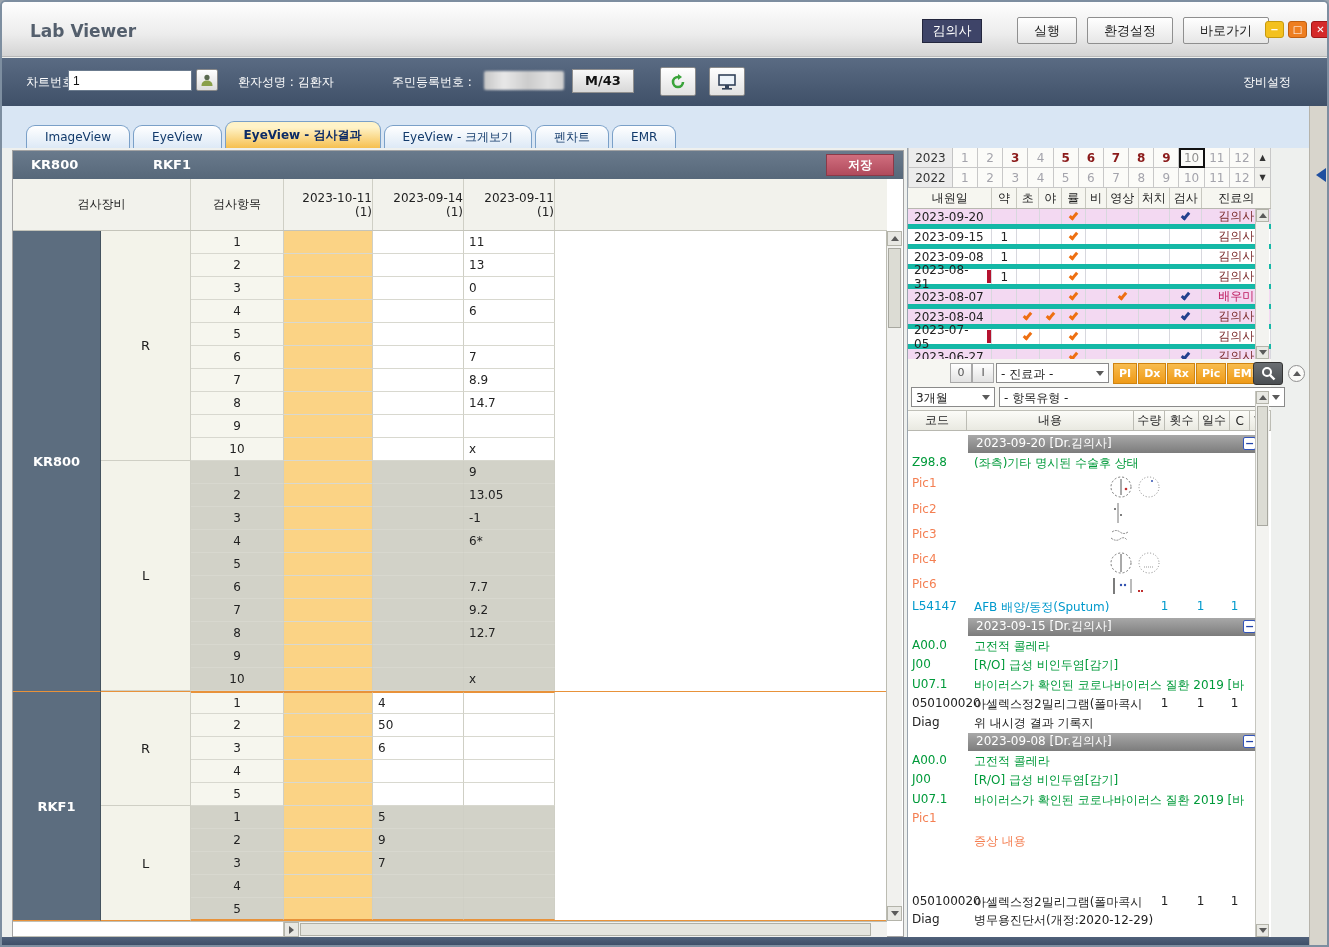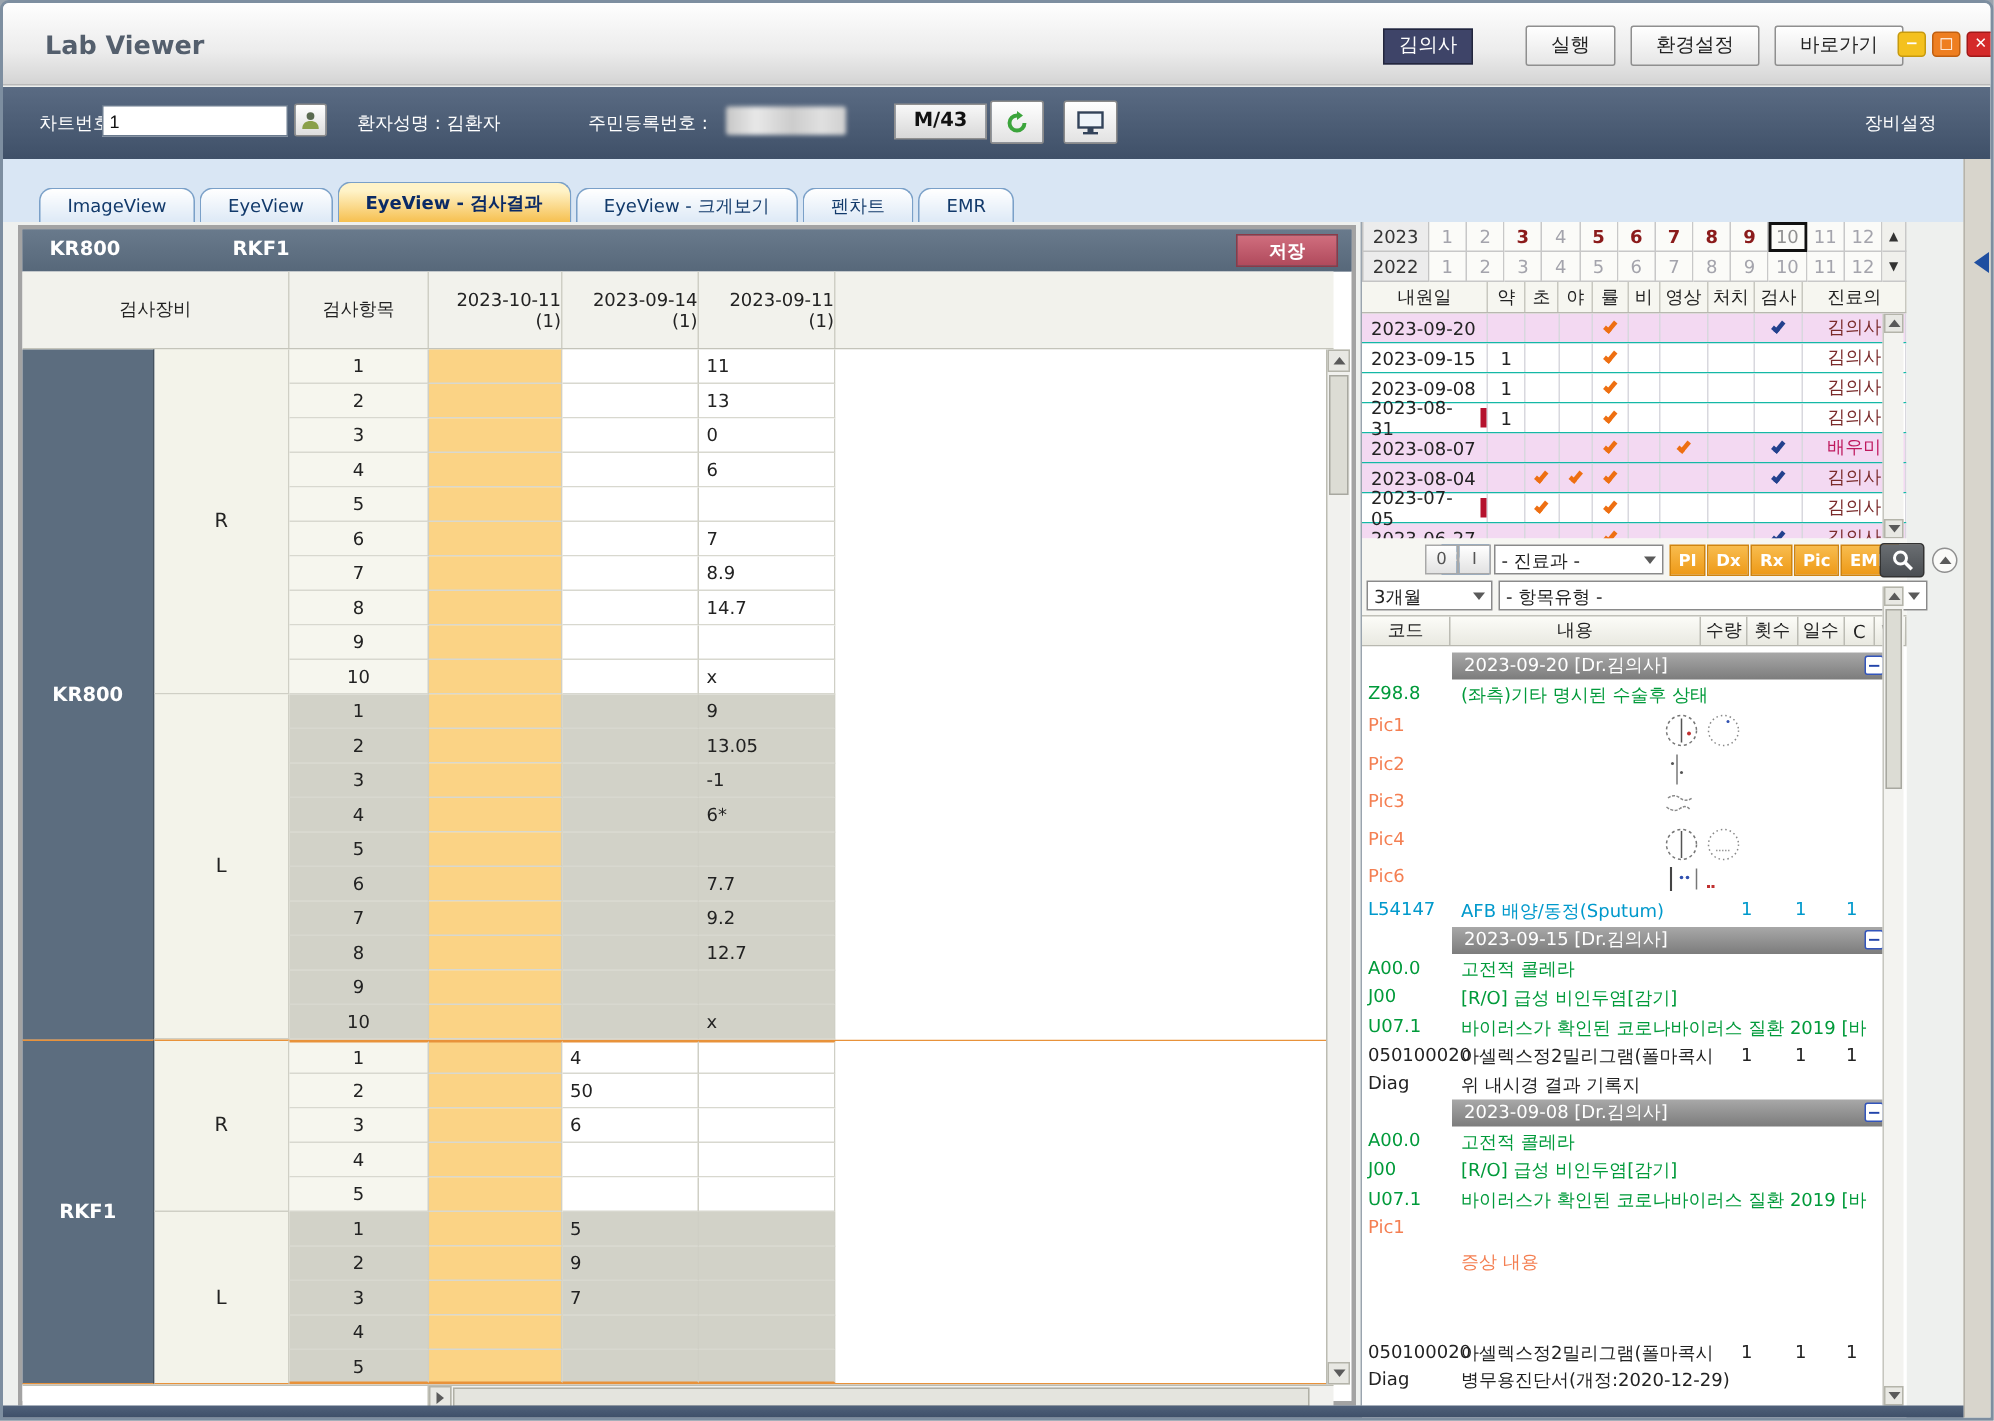--- a/index.html
+++ b/index.html
@@ -18,34 +18,34 @@
   .wc.min{background:#f4c11e;border:1px solid #c79a0e;color:#fff;}
   .wc.max{background:#ee7e20;border:1px solid #c05f10;}
   .wc.cls{background:#d42a2a;border:1px solid #a01818;}
 
   
   .pbar{position:absolute;left:0;top:56px;width:100%;height:48px;background:linear-gradient(#5a6b83,#3f5068);color:#fff;}
   .pb-label{position:absolute;top:16px;font-size:12px;color:#fff;}
   .pb-input{position:absolute;left:66px;top:12px;width:124px;height:21px;background:#fff;border:1px solid #6b7b8e;color:#111;font-size:12px;padding:2px 4px;}
   .pb-iconbtn{position:absolute;left:194px;top:11px;width:22px;height:22px;background:linear-gradient(#fff,#ddd);border:1px solid #8a8a8a;border-radius:2px;display:flex;align-items:center;justify-content:center;}
   .pb-mask{position:absolute;left:482px;top:13px;width:80px;height:19px;background:linear-gradient(90deg,#c6c6c6,#e8e8e8 25%,#cccccc 55%,#e0e0e0 80%,#cfcfcf);filter:blur(1.3px);border-radius:2px;}
-  .pb-m43{position:absolute;left:594px;top:11px;width:62px;height:24px;background:linear-gradient(#f8f8f8,#d8d8d8);border:1px solid #8f8f8f;color:#111;font-weight:bold;text-align:center;line-height:22px;font-size:13px;}
+  .pb-m43{position:absolute;left:570px;top:11px;width:62px;height:24px;background:linear-gradient(#f8f8f8,#d8d8d8);border:1px solid #8f8f8f;color:#111;font-weight:bold;text-align:center;line-height:22px;font-size:13px;}
   .pb-sq{position:absolute;top:9px;width:36px;height:29px;background:linear-gradient(#ffffff,#e2e2e2);border:1px solid #8a8a8a;border-radius:2px;display:flex;align-items:center;justify-content:center;}
   .pb-right{position:absolute;right:36px;top:16px;color:#fff;font-size:12px;}
 
   
   .tabzone{position:absolute;left:0;top:104px;width:100%;height:42px;background:#d9e6f4;padding-left:40px;}
   .tabs{position:absolute;left:24px;bottom:0;display:flex;align-items:flex-end;}
   .tab{height:23px;margin-right:3px;padding:0 18px;background:linear-gradient(#ffffff,#dde9f6);border:1px solid #7aa0c8;border-bottom:none;border-radius:9px 9px 0 0;color:#123a6b;font-size:12px;line-height:22px;}
   .tab.active{height:27px;background:linear-gradient(#fff3c8 20%,#f6c050);font-weight:bold;color:#0a2a66;line-height:26px;}
 
   .content{position:absolute;left:0;top:146px;width:1307px;height:789px;background:#eef0ee;}
 
   
-  .lp{position:absolute;left:10px;top:2px;width:892px;height:787px;background:#fff;border:3px solid #a3a3a3;}
+  .lp{position:absolute;left:10px;top:2px;width:892px;height:787px;background:#fff;border:1px solid #a3a3a3;}
   .lp-head{position:absolute;left:0;top:0;width:100%;height:28px;background:linear-gradient(#697a8c,#52637587);background-color:#5c6d7f;color:#fff;}
   .lp-dev1{position:absolute;left:18px;top:6px;font-weight:bold;font-size:13px;}
   .lp-dev2{position:absolute;left:140px;top:6px;font-weight:bold;font-size:13px;}
   .lp-save{position:absolute;right:9px;top:3px;width:68px;height:22px;background:linear-gradient(#d06e7e,#b04a5c);border:1px solid #8a3a48;color:#fff;font-weight:bold;text-align:center;line-height:20px;}
   .lp-colhead{position:absolute;left:0;top:28px;width:874px;height:52px;background:#f2f2ec;border-bottom:1px solid #c4c4ba;display:flex;}
   .lc{border-right:1px solid #cfcfc5;display:flex;align-items:center;justify-content:center;font-size:12px;color:#222;text-align:right;}
   .lp-body{position:absolute;left:0;top:80px;width:874px;height:690px;}
   .dev-col{position:absolute;left:0;top:0;width:88px;}
   .dev{background:#5c6d7f;color:#fff;font-weight:bold;font-size:13px;display:flex;align-items:center;justify-content:center;border-right:1px solid #44525f;}
   .side-col{position:absolute;left:88px;top:0;width:90px;}
@@ -82,21 +82,21 @@
   .rp{position:absolute;left:905px;top:0;width:364px;height:789px;background:#fff;border-left:1px solid #9aa4ae;}
   .cal-row{display:flex;height:20px;}
   .cal-year{width:48px;background:#ececec;border:1px solid #c4c4c4;border-top:none;display:flex;align-items:center;justify-content:center;color:#333;}
   .cal-m{width:27px;background:#fbfbf8;border:1px solid #c8c8c8;border-left:none;border-top:none;display:flex;align-items:center;justify-content:center;color:#a4a4ac;font-size:12px;}
   .cal-m.act{color:#8b1b1b;font-weight:bold;}
   .cal-m.sel{outline:2px solid #111;outline-offset:-2px;color:#909090;}
   .cal-arr{width:17px;background:#f0f0ec;border:1px solid #c8c8c8;border-left:none;border-top:none;display:flex;align-items:center;justify-content:center;font-size:8px;color:#333;}
   .vhead{display:flex;height:21px;background:#f6f6f0;border-bottom:1px solid #b8b8b0;}
   .vh{border-right:1px solid #c8c8c0;display:flex;align-items:center;justify-content:center;font-size:12px;}
   .vrows{height:150px;overflow:hidden;position:relative;}
-  .vrow{display:flex;height:20px;background:#fff;border-bottom:1px solid #14b8a6;}
+  .vrow{display:flex;height:20px;background:#fff;border-bottom:5px solid #14b8a6;}
   .vrow.pink{background:#f3d9f2;}
   .vc{border-right:1px solid #d8d8de;display:flex;align-items:center;justify-content:center;font-size:12px;color:#222;}
   .vc.date{justify-content:flex-start;padding-left:6px;}
   .redbar{display:inline-block;width:5px;height:13px;background:#b5122e;margin-left:5px;}
   .chk{display:inline-block;width:9px;height:5px;border-left:3px solid;border-bottom:3px solid;transform:rotate(-50deg);margin-top:-3px;}
   .chk.o{border-color:#ee6f12;}
   .chk.b{border-color:#23418e;}
   .v-sb{position:absolute;right:2px;top:0;width:14px;height:150px;background:#f3f3f0;border-left:1px solid #c6c6bf;}
 
   .fzone{height:52px;border-bottom:1px solid #c0c0b8;background:#f6f6f2;position:relative;}

